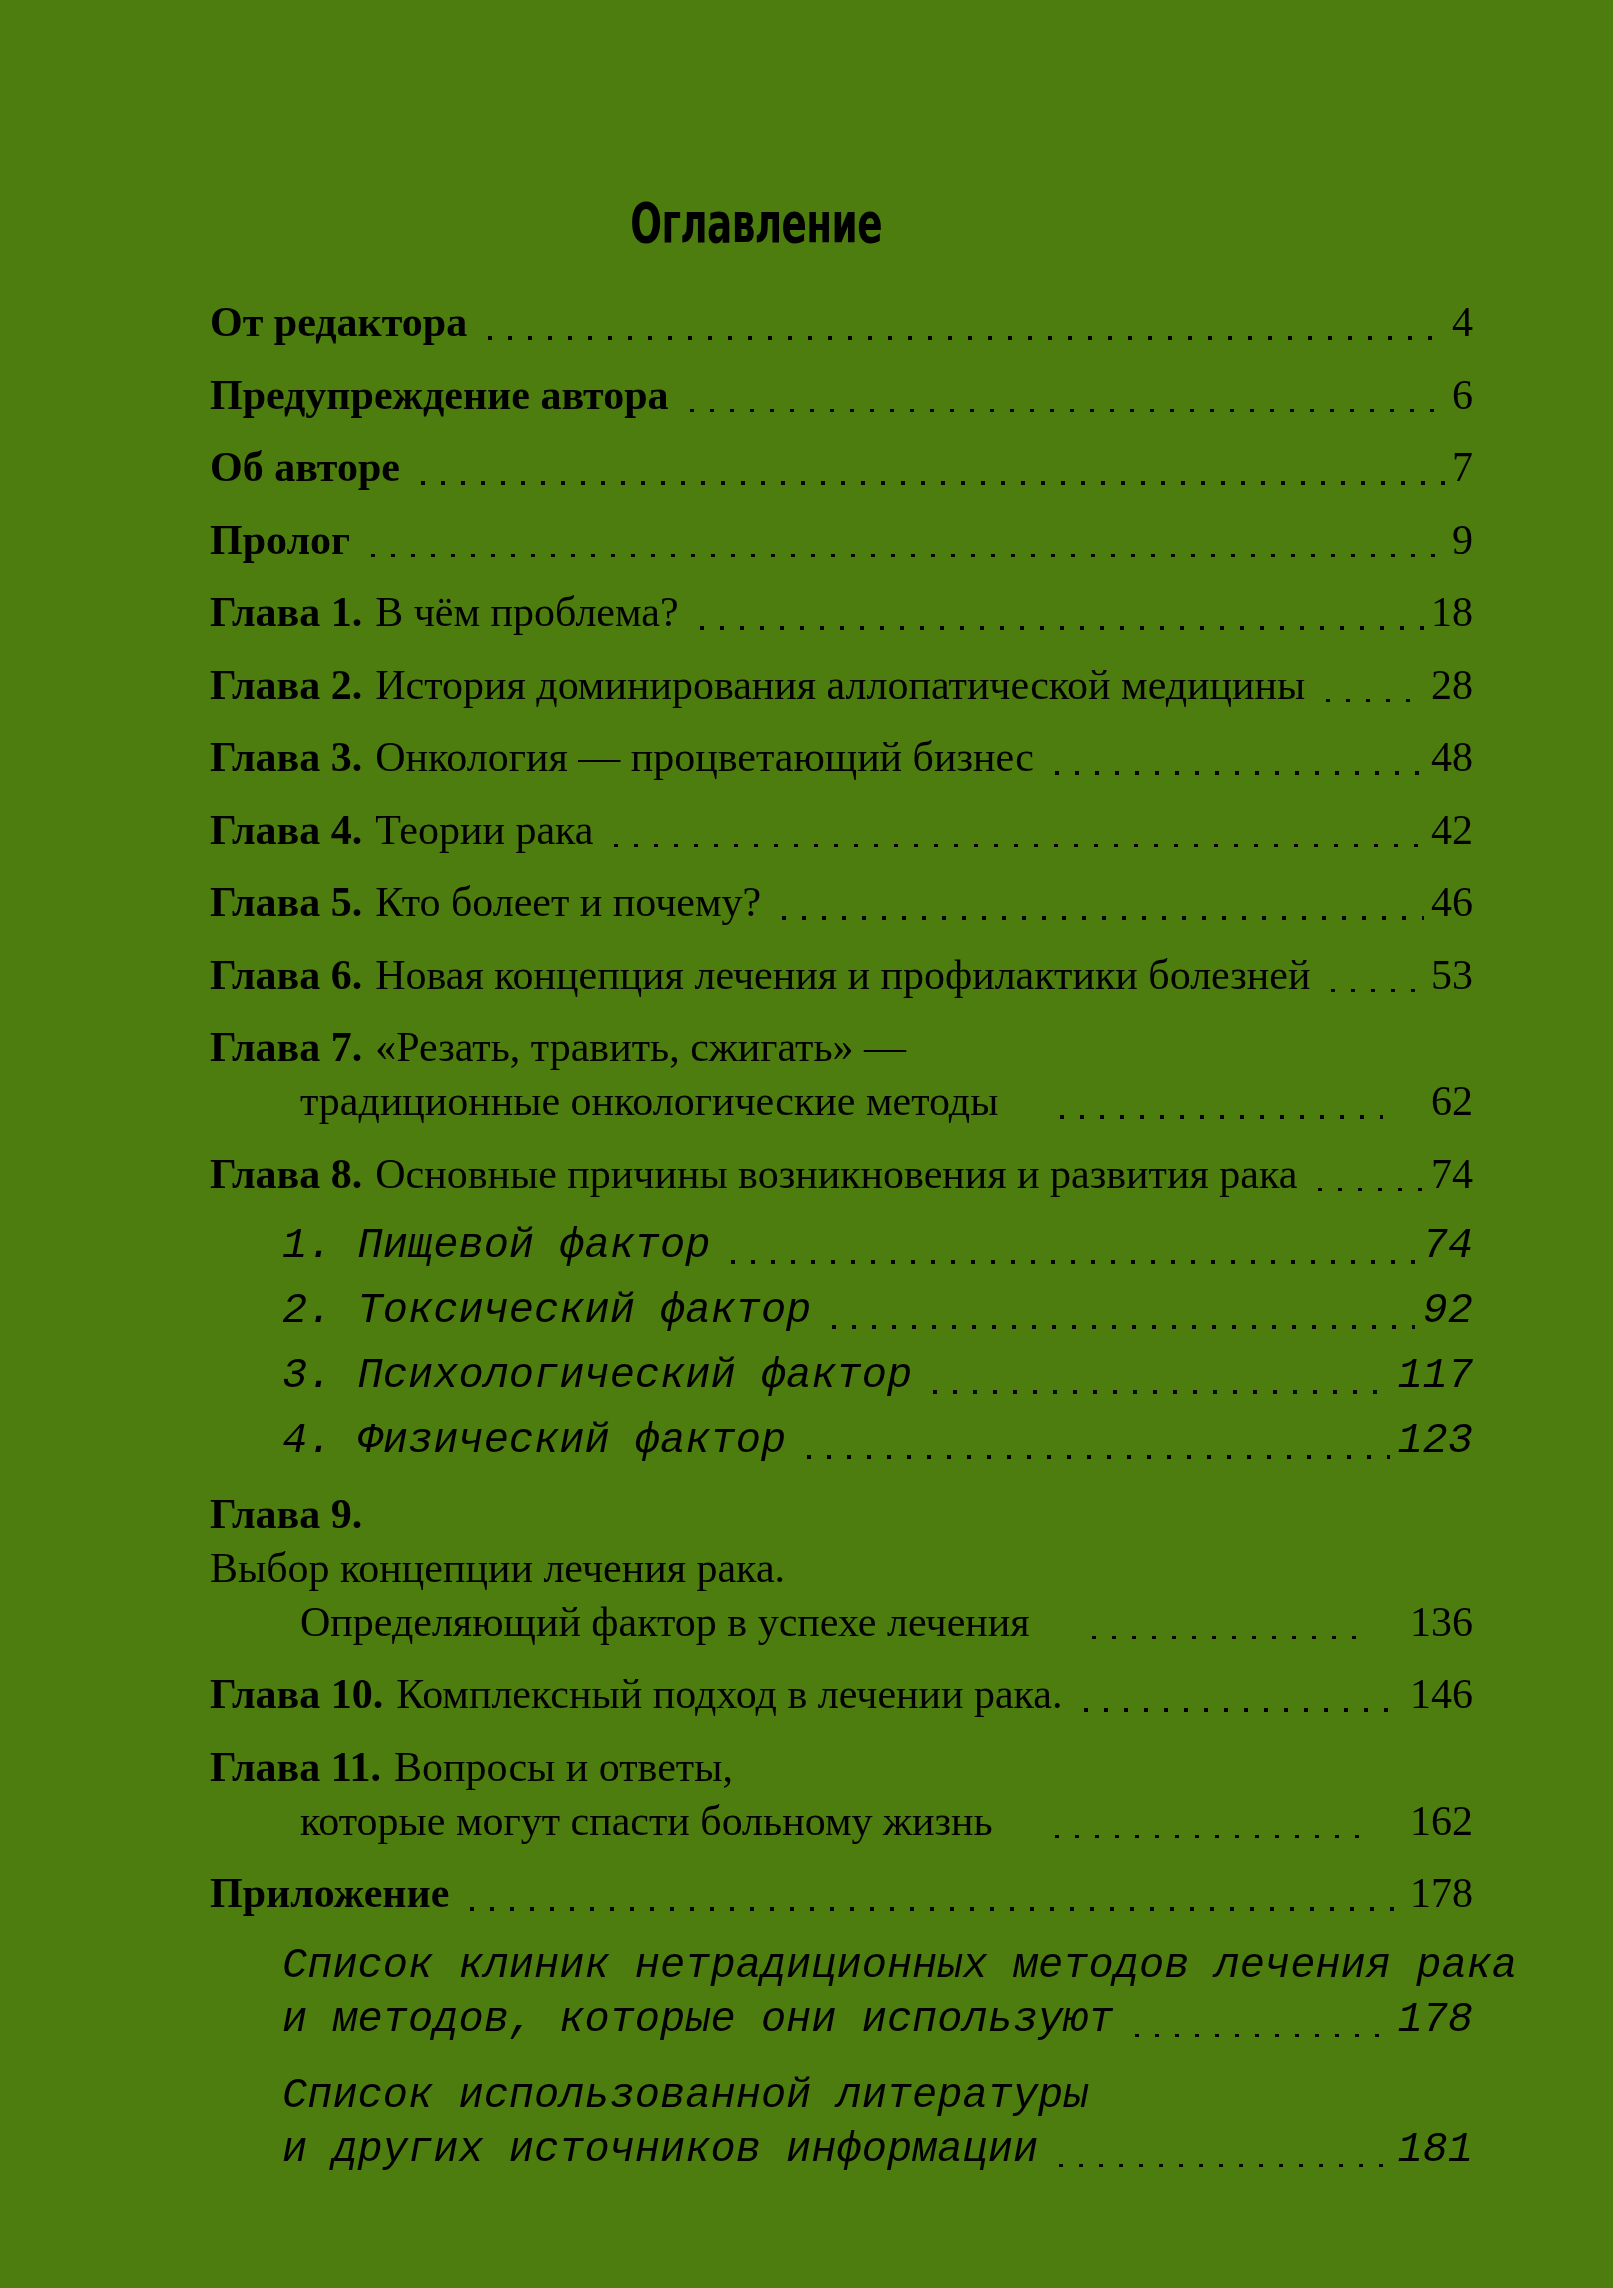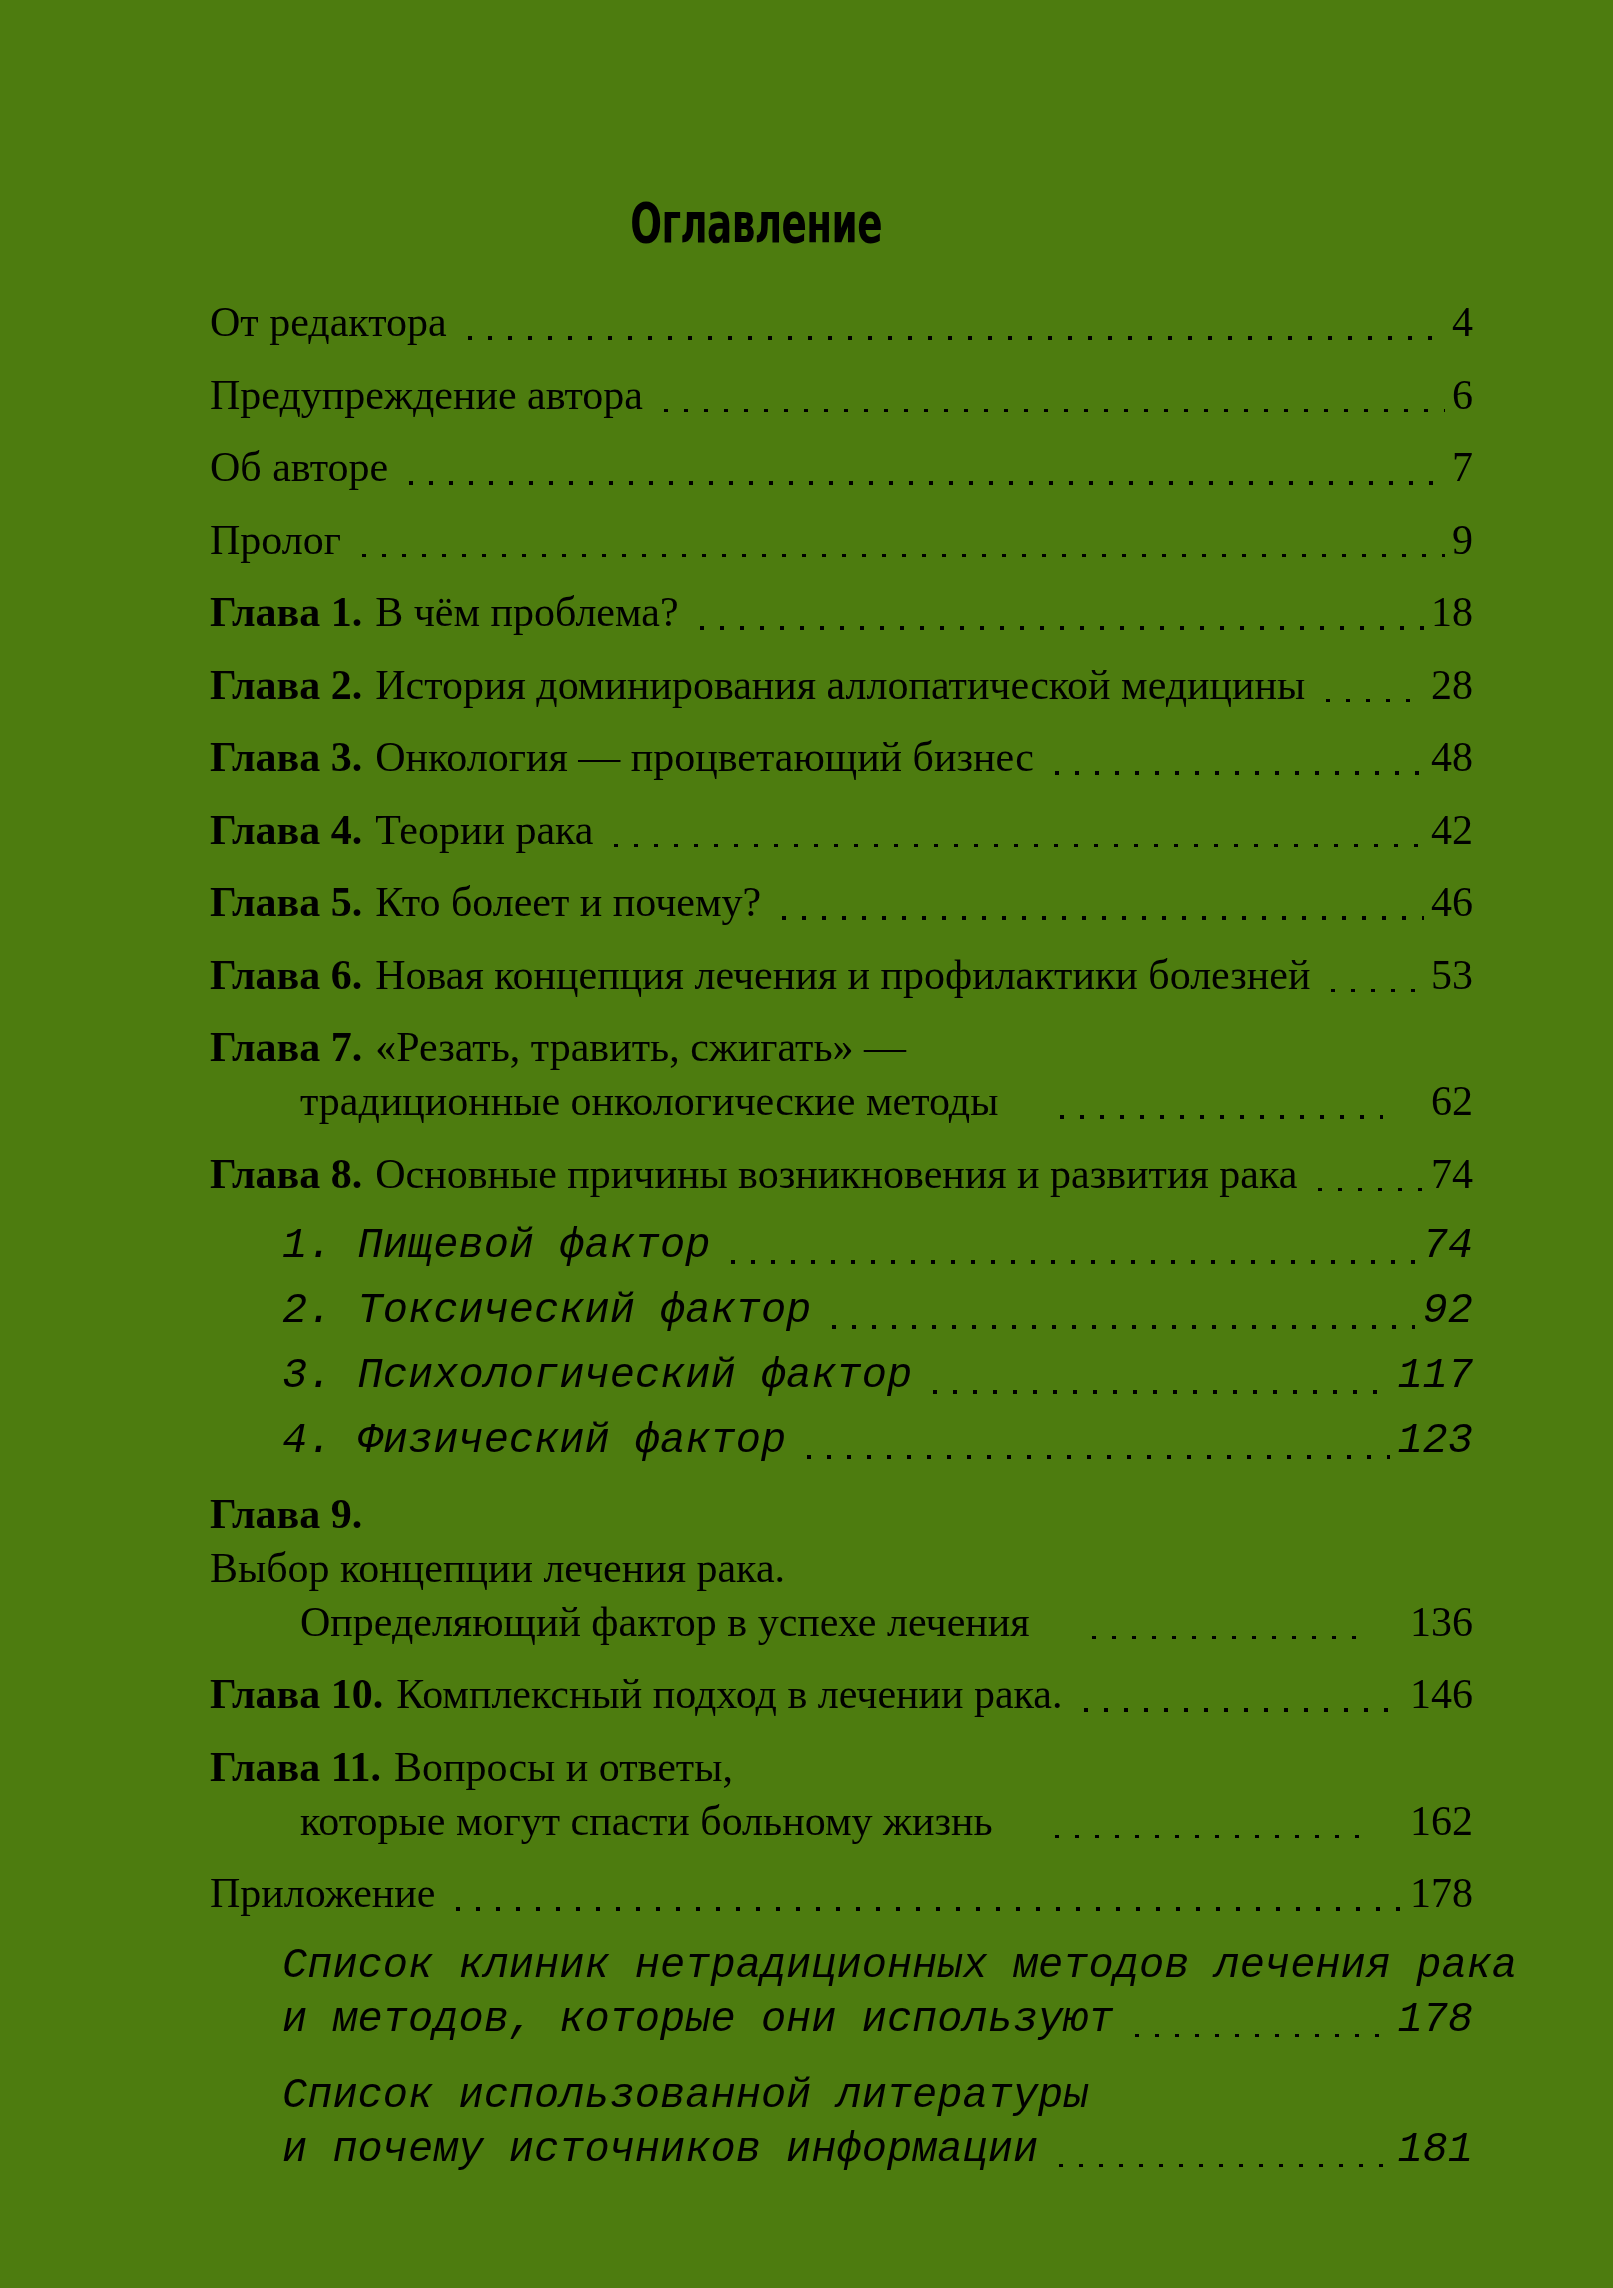--- a/index.html
+++ b/index.html
@@ -45,21 +45,21 @@
   }
   .row {
     display: flex;
     align-items: baseline;
     line-height: 54px;
     min-width: 0;
   }
   .row .t, .row .num, .row .pg {
     white-space: pre;
   }
-  .b { font-weight: 400; }
+  .b { font-weight: 700; }
   .num { font-weight: 700; margin-right: 13px; }
   .sub {
     padding-left: 72px;
     font-style: italic;
     font-family: Liberation Mono, monospace;
   }
   .cont { padding-left: 90px; gap: 41px; }
   .dots {
     flex: 1 1 auto;
     min-width: 0;
@@ -212,20 +212,20 @@
         </div>
         <div class="row entry sub gap-lg">
           <span class="t">и методов, которые они используют</span>
           <span class="dots"></span>
           <span class="pg">178</span>
         </div>
         <div class="row entry sub">
           <span class="t">Список использованной литературы</span>
         </div>
         <div class="row entry sub gap-lg">
-          <span class="t">и почему источников информации</span>
+          <span class="t">и других источников информации</span>
           <span class="dots"></span>
           <span class="pg">181</span>
         </div>
       </div>
   </div>
 </div>
 
 
 </body></html>

